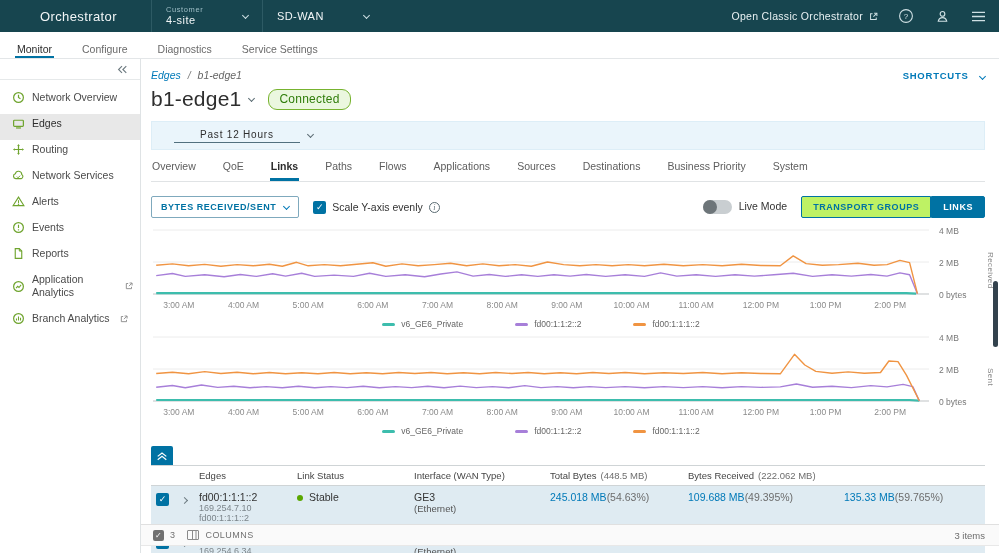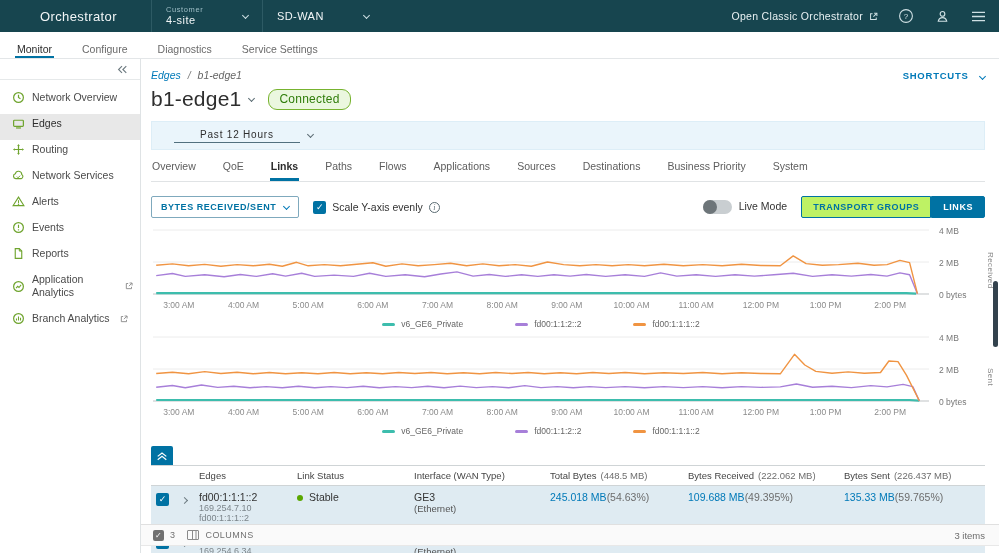--- a/index.html
+++ b/index.html
@@ -452,21 +452,20 @@
       </div>
       <div class="tbl" id="tbl">
           <div class="trow thead">
             <div class="tcell"></div>
             <div class="tcell"></div>
             <div class="tcell">Edges</div>
             <div class="tcell">Link Status</div>
             <div class="tcell">Interface (WAN Type)</div>
             <div class="tcell">Total Bytes<span class="tot">(448.5 MB)</span></div>
             <div class="tcell">Bytes Received<span class="tot">(222.062 MB)</span></div>
-            <div class="tcell">Bytes Sent<span class="tot">(226.437 MB)</span></div>
           </div>
           <div class="trow tbody-row">
             <div class="tcell cell-cb">
               <span class="cb"></span>
             </div>
             <div class="tcell cell-exp"><span class="exp-chev"></span></div>
             <div class="tcell">
               <div class="nm">fd00:1:1:1::2</div>
               <div class="nm-sub">169.254.7.10</div>
               <div class="nm-sub">fd00:1:1:1::2</div>

